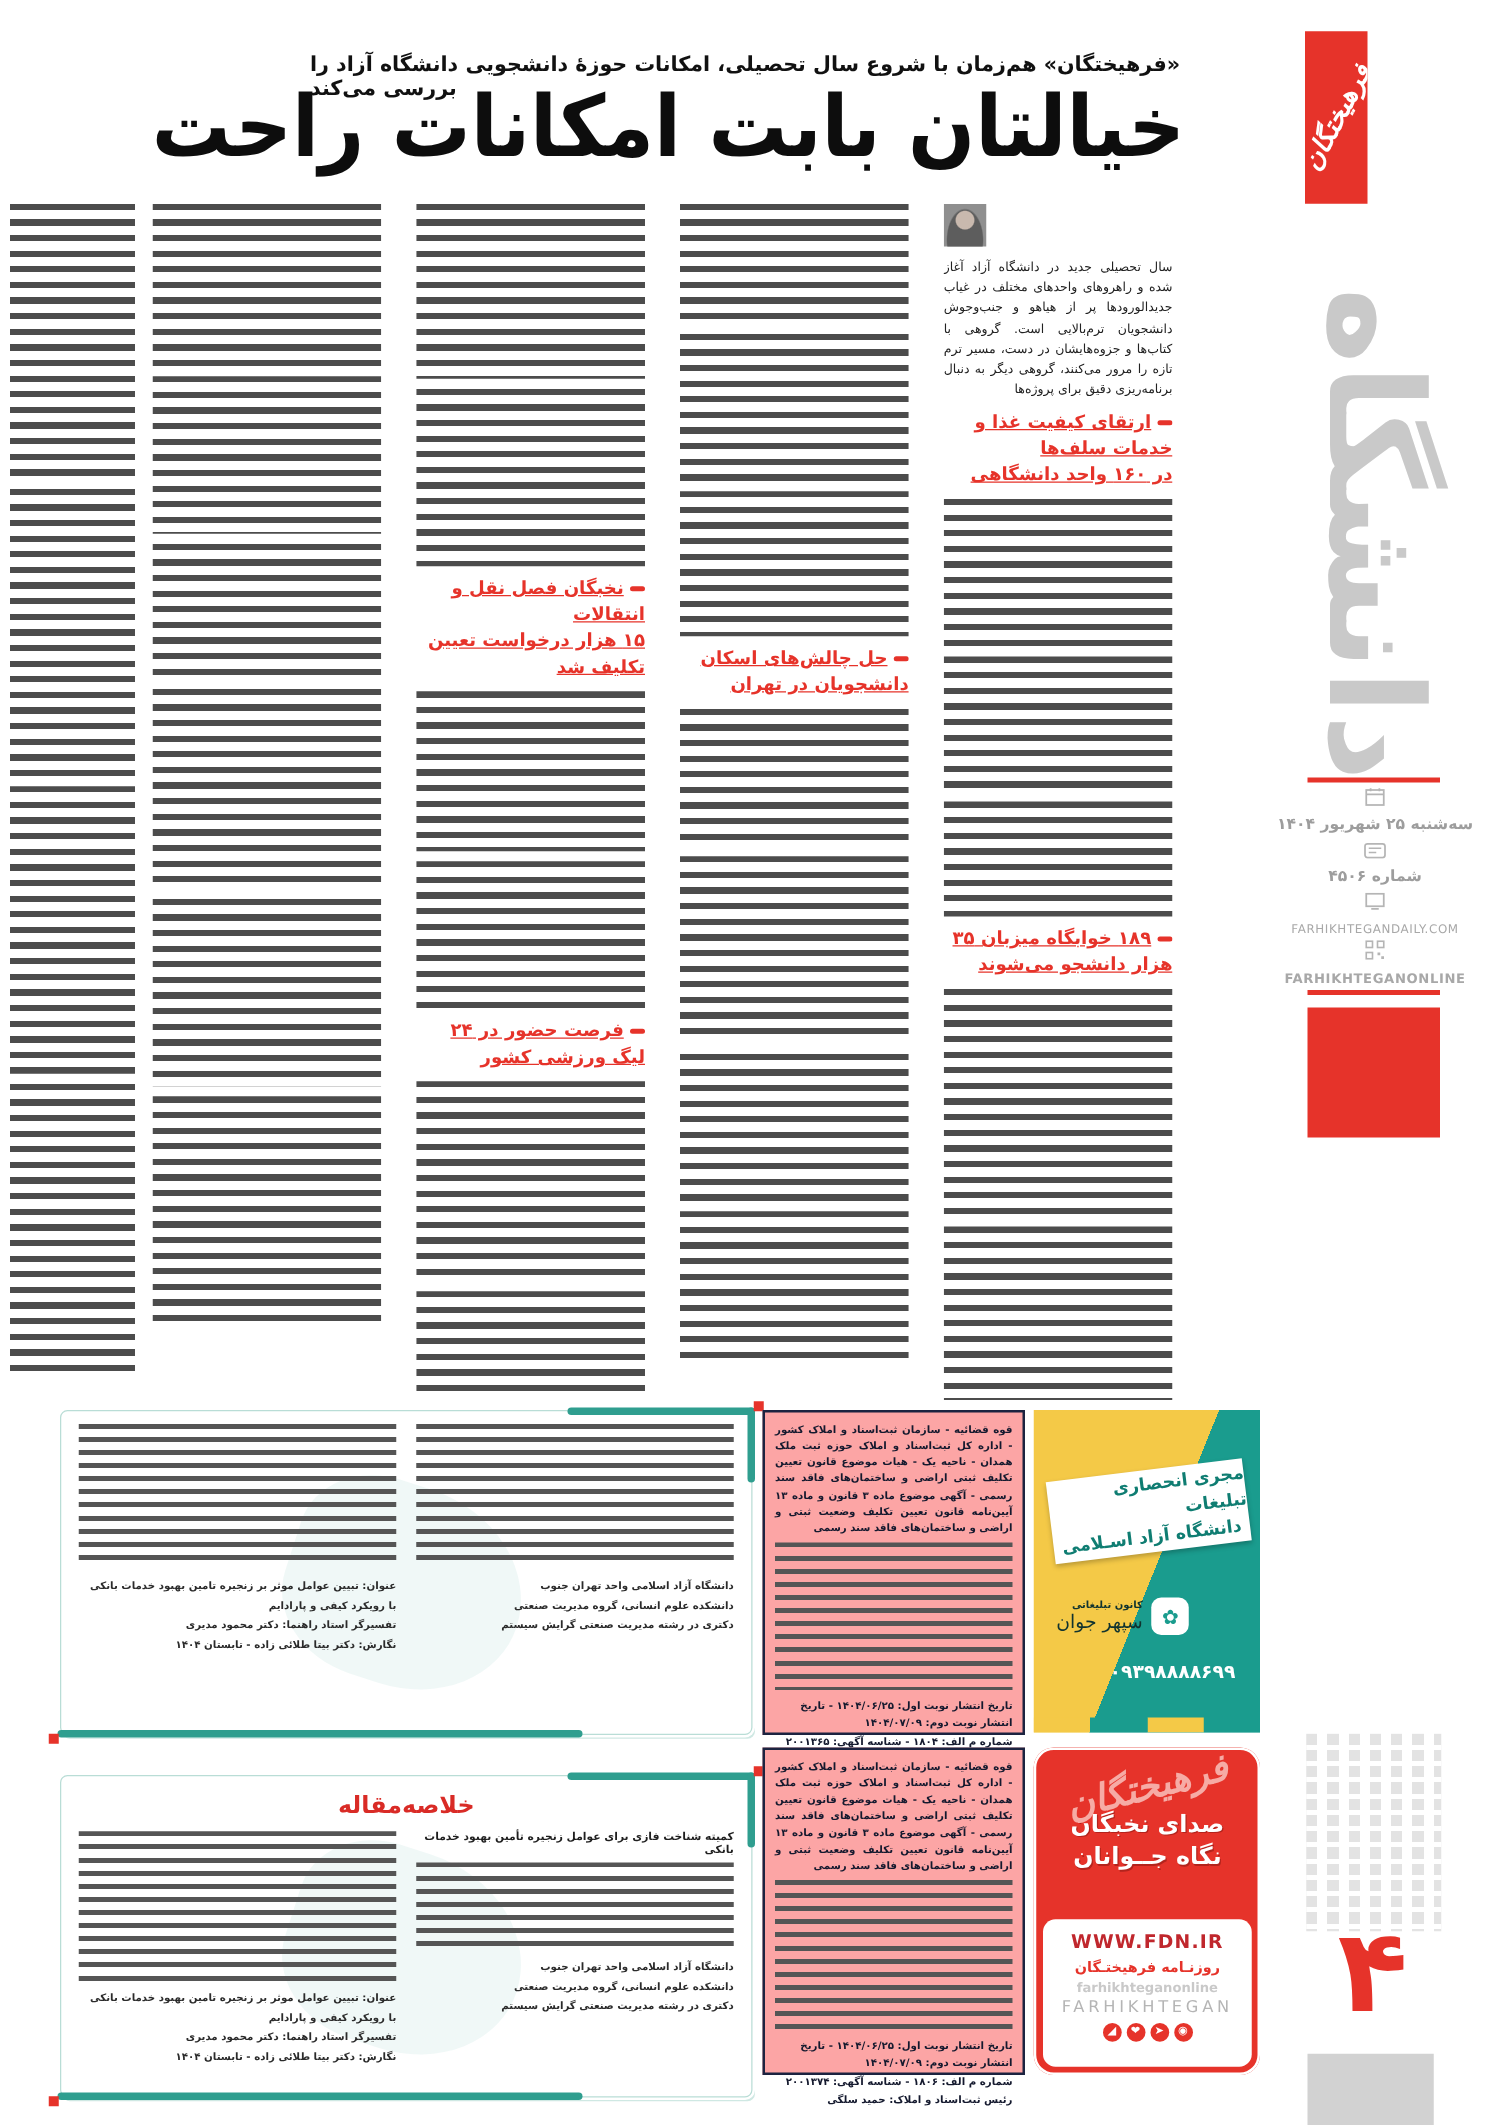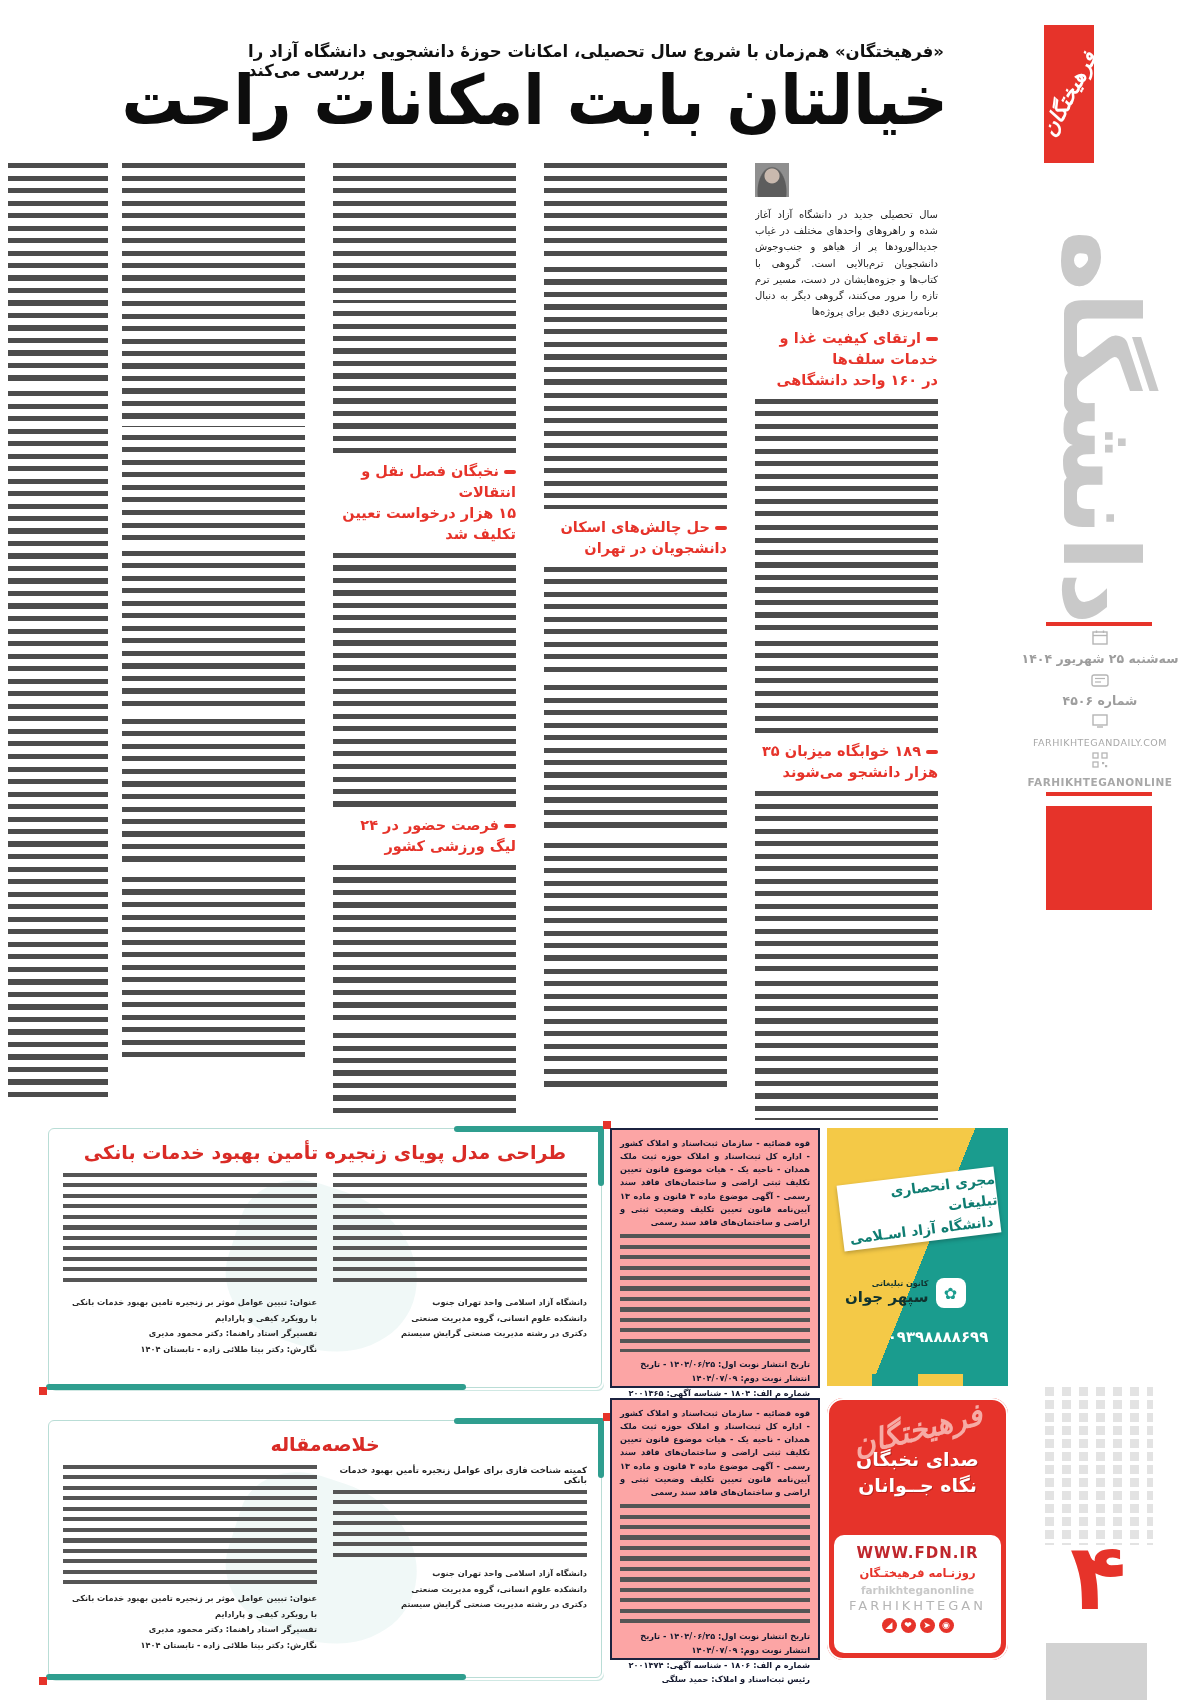--- a/index.html
+++ b/index.html
@@ -37,21 +37,21 @@
   
   .col{position:absolute;top:163px;height:957px;overflow:hidden;}
   .colA{left:755px;width:183px;}
   .colB{left:544px;width:183px;}
   .colC{left:333px;width:183px;}
   .colD{left:122px;width:183px;}
   .colE{left:8px;width:100px;}
   .greek{background-image:repeating-linear-gradient(to bottom,#4c4c4c 0 5px, rgba(0,0,0,0) 5px 12.5px);
          margin-bottom:8px;}
   .lead{font-size:10px;line-height:1.62;text-align:justify;color:#222;margin:8px 0 8px 0;}
-  .subhead{color:#e6332a;font-weight:bold;font-size:14.5px;line-height:1.45;margin:4px 0 8px 0;}
+  .subhead{color:#e6332a;font-weight:bold;font-size:14.5px;line-height:1.45;margin:4px 0 8px 0;text-decoration:underline;}
   .dash{display:inline-block;width:12px;height:4px;background:#e6332a;border-radius:2px;
         vertical-align:middle;margin-left:5px;}
   
   .byline{position:relative;height:34px;margin-bottom:10px;}
   .byline-photo{position:absolute;left:auto;right:149px;top:0;width:34px;height:34px;background:#8f8f8f;
         background-image:radial-gradient(circle at 50% 38%, #c9b9ae 0 7px, rgba(0,0,0,0) 8px),
                          radial-gradient(ellipse at 50% 85%, #5d5d5d 0 14px, rgba(0,0,0,0) 15px);}
   .byline-bar{position:absolute;right:187px;left:0;top:0;height:34px;background:#dedede;
         border-left:none;}
   .byline-bar .nm{display:block;font-size:11px;font-weight:bold;color:#1a1a1a;margin:3px 8px 0 0;text-align:right;}
@@ -83,21 +83,21 @@
           background:linear-gradient(112deg,#f4c947 0 52%, #1a9c8e 52%);}
   .sep-card{position:absolute;right:10px;top:48px;width:158px;height:66px;background:#fff;
           transform:rotate(-7deg);box-shadow:0 2px 4px rgba(0,0,0,.25);
           display:flex;flex-direction:column;align-items:center;justify-content:center;}
   .sep-card span{color:#0f7d72;font-size:14px;font-weight:bold;line-height:1.5;}
   .sep-brand{position:absolute;left:18px;top:150px;display:flex;align-items:center;gap:7px;}
   .sep-logo{width:30px;height:30px;background:#fff;border-radius:8px;display:flex;align-items:center;justify-content:center;
           color:#1a9c8e;font-size:16px;font-weight:bold;}
   .sep-brand .txt{color:#10332f;text-align:right;line-height:1.1;}
   .sep-brand .txt .sm{font-size:8px;font-weight:bold;display:block;}
-  .sep-brand .txt .lg{font-size:15px;font-weight:bold;display:block;}
+  .sep-brand .txt .lg{font-size:15px;font-weight:normal;display:block;}
   .sep-phone{position:absolute;left:0;right:0;top:200px;text-align:center;color:#fff;
           font-size:15px;font-weight:bold;letter-spacing:1px;padding-left:41px;}
   .sep-strips{position:absolute;bottom:0;left:0;right:0;height:12px;display:flex;}
   .sep-strips i{flex:1;}
   
   .fdn{position:absolute;left:827px;top:1398px;width:181px;height:262px;background:#e6332a;
        border-radius:16px;box-shadow:0 0 0 2px #fff inset;overflow:hidden;}
   .fdn .calli{display:block;text-align:center;color:#f6aba5;font-size:30px;font-weight:bold;font-style:italic;
        transform:rotate(-14deg);margin-top:14px;}
   .fdn .sl{display:block;text-align:center;color:#fff;font-size:19px;font-weight:900;line-height:1.35;
@@ -241,21 +241,20 @@
     <div class="greek" style="height:230px;"></div>
   </div>
 
   <div class="thesis" style="top:1128px;height:260px;">
     <div class="bracket-t"></div>
     <div class="bracket-r"></div>
     <div class="bracket-b"></div>
     <div class="redsq1"></div>
     <div class="redsq2"></div>
     <div class="wm"></div>
-    <h2>طراحی مدل پویای زنجیره تأمین بهبود خدمات بانکی</h2>
     <div class="t-body">
       <div class="greek-sm" style="height:112px;"></div>
       <div class="greek-sm" style="height:112px;"></div>
     </div>
     <div class="t-foot">
       <div>
         <div>دانشگاه آزاد اسلامی واحد تهران جنوب</div>
         <div>دانشکده علوم انسانی، گروه مدیریت صنعتی</div>
         <div>دکتری در رشته مدیریت صنعتی گرایش سیستم</div>
       </div>

